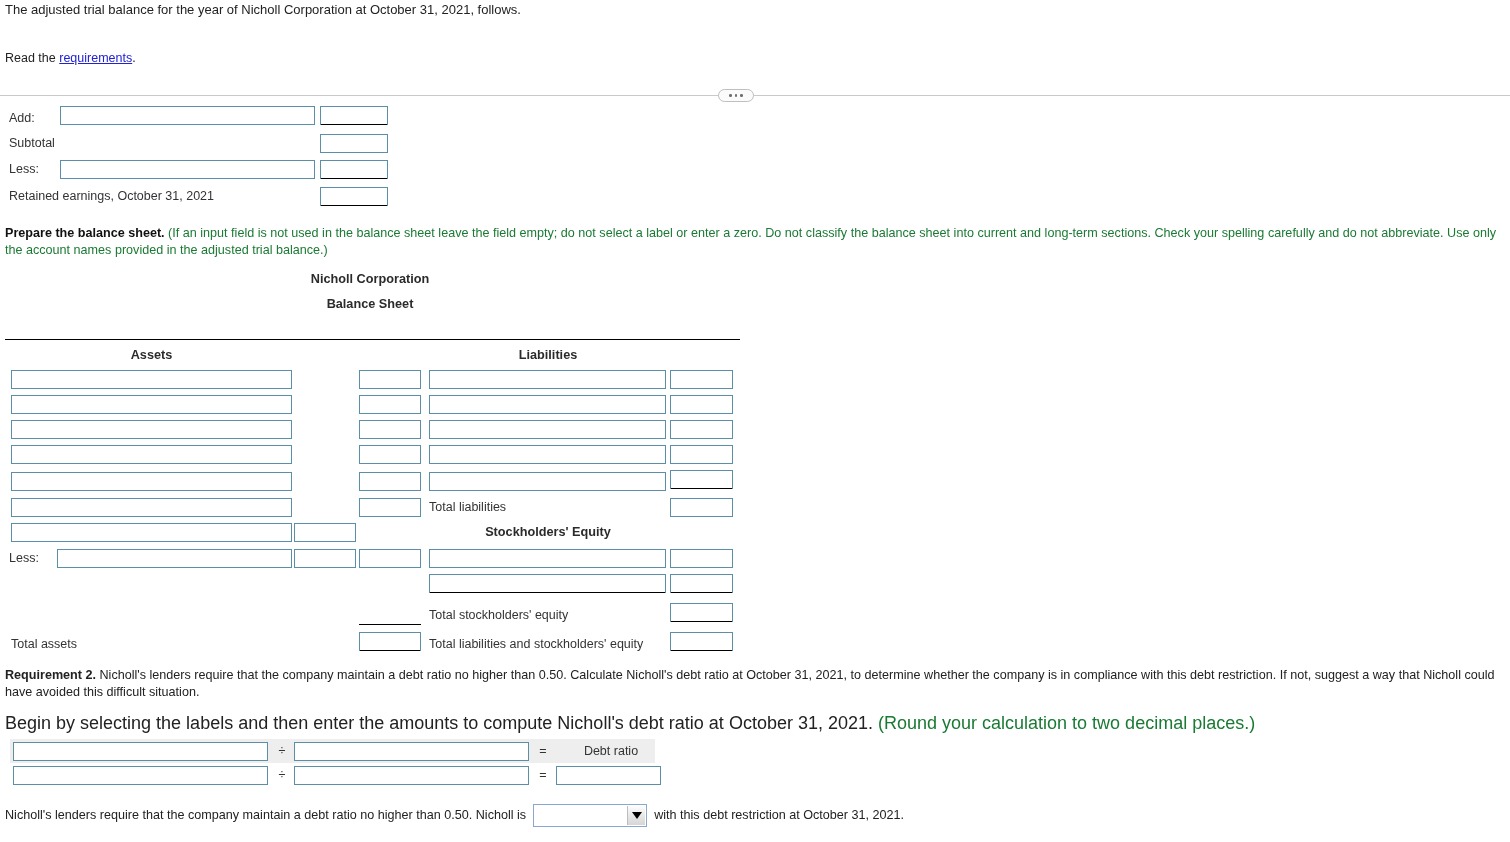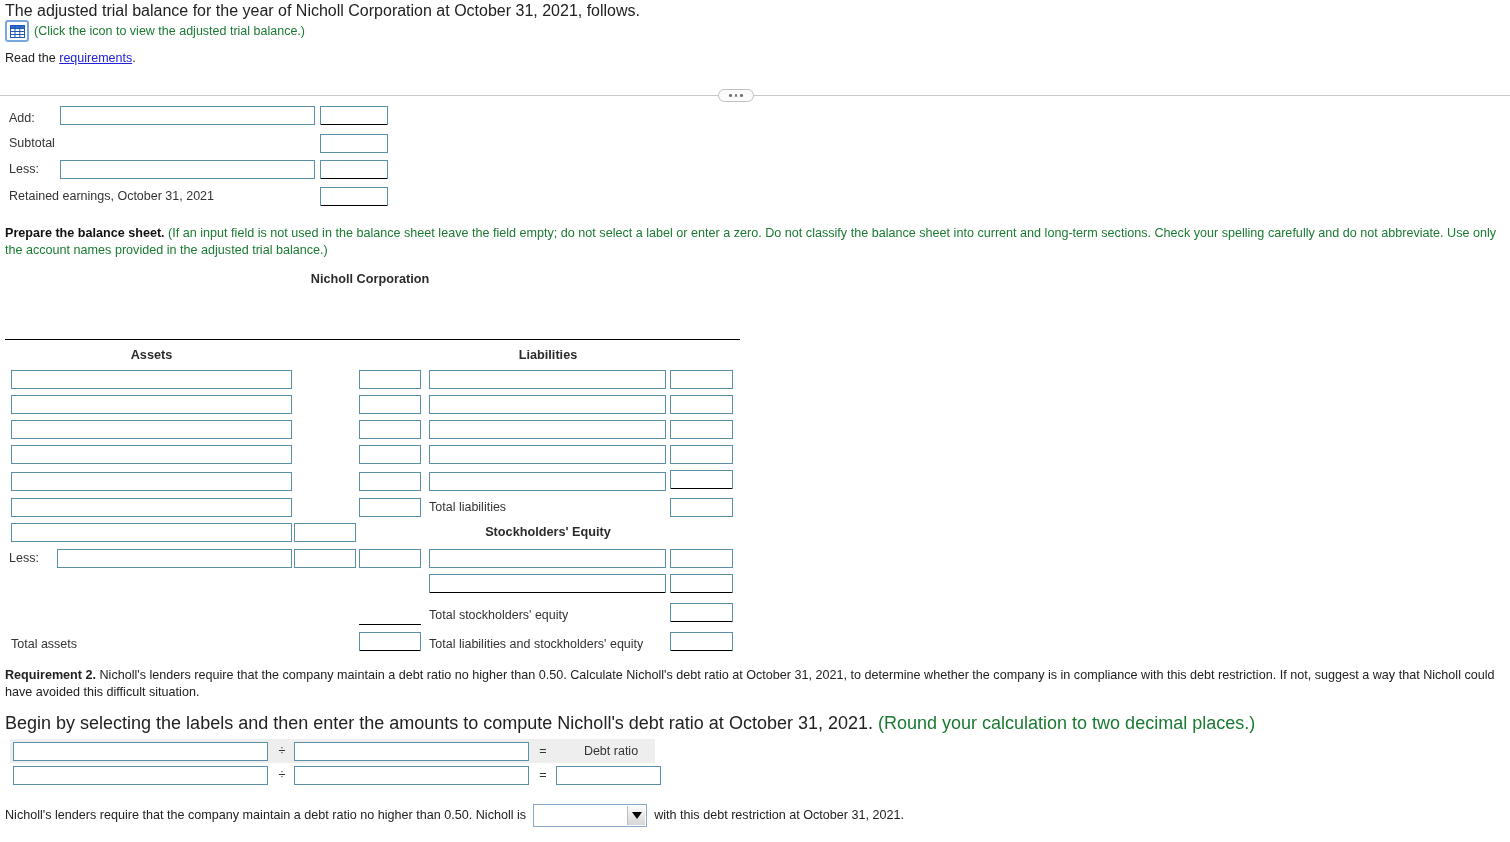--- a/index.html
+++ b/index.html
@@ -10,21 +10,21 @@
     font-family: "Liberation Sans", sans-serif;
     font-size: 12.5px;
     color: #222222;
     overflow: hidden;
   }
 
   .page { position: relative; width: 1510px; height: 842px; }
 
   
   .intro-line { position: absolute; white-space: nowrap; }
-  #intro-text    { left: 5px;  top: 2px;  font-size: 16px; }
+  #intro-text    { left: 5px;  top: 2px;  font-size: 13px; }
   #icon-row      { left: 5px;  top: 19px; height: 24px; display: flex; align-items: center; }
   #read-row      { left: 5px;  top: 51px; }
 
   .grid-icon {
     width: 24px; height: 22px;
     border: 2px solid #7aa7e0;
     border-radius: 3px;
     background: #ffffff;
     display: inline-flex; align-items: center; justify-content: center;
     margin-right: 5px;
@@ -165,33 +165,20 @@
     overflow: hidden;
   }
 </style>
 </head>
 <body>
 
 <div class="page">
 
   <div class="intro-line" id="intro-text">The adjusted trial balance for the year of Nicholl Corporation at October 31, 2021, follows.</div>
 
-  <div class="intro-line" id="icon-row">
-    <span class="grid-icon">
-      <svg width="15" height="13" viewBox="0 0 15 13" aria-hidden="true">
-        <rect x="0.5" y="0.5" width="14" height="12" fill="#ffffff" stroke="#1f57b5"></rect>
-        <rect x="0.5" y="0.5" width="14" height="3" fill="#2f6fd0" stroke="#1f57b5"></rect>
-        <line x1="5" y1="0.5" x2="5" y2="12.5" stroke="#1f57b5"></line>
-        <line x1="9.8" y1="0.5" x2="9.8" y2="12.5" stroke="#1f57b5"></line>
-        <line x1="0.5" y1="6.5" x2="14.5" y2="6.5" stroke="#1f57b5"></line>
-        <line x1="0.5" y1="9.5" x2="14.5" y2="9.5" stroke="#1f57b5"></line>
-      </svg>
-    </span>
-    <span class="green">(Click the icon to view the adjusted trial balance.)</span>
-  </div>
 
   <div class="intro-line" id="read-row">
     <span>Read the </span><span class="link">requirements</span><span>.</span>
   </div>
 
   <div id="splitter"></div>
   <div id="splitter-handle">
     <i></i>
     <i></i>
     <i></i>
@@ -215,20 +202,21 @@
   </div>
 
   <div id="prepare">
     <b>Prepare the balance sheet.</b>
     <span class="green">(If an input field is not used in the balance sheet leave the field empty; do not select a label or enter a zero. Do not classify the balance sheet into current and long-term sections. Check your spelling carefully and do not abbreviate. Use only the account names provided in the adjusted trial balance.)</span>
   </div>
 
   <div id="bs">
 
     <div class="bs-title" style="left:0; top:2px;">Nicholl Corporation</div>
+    <div class="bs-title" style="left:0; top:27px;">Balance Sheet</div>
     <div id="bs-hr"></div>
 
     <div class="colhdr" style="left:11px; top:78px; width:281px;">Assets</div>
     <div class="colhdr" style="left:430px; top:78px; width:236px;">Liabilities</div>
 
     <div class="box" style="left:11px; top:100px; width:281px;"></div>
     <div class="box" style="left:11px; top:125px; width:281px;"></div>
     <div class="box" style="left:11px; top:150px; width:281px;"></div>
     <div class="box" style="left:11px; top:175px; width:281px;"></div>
     <div class="box" style="left:11px; top:202px; width:281px;"></div>

